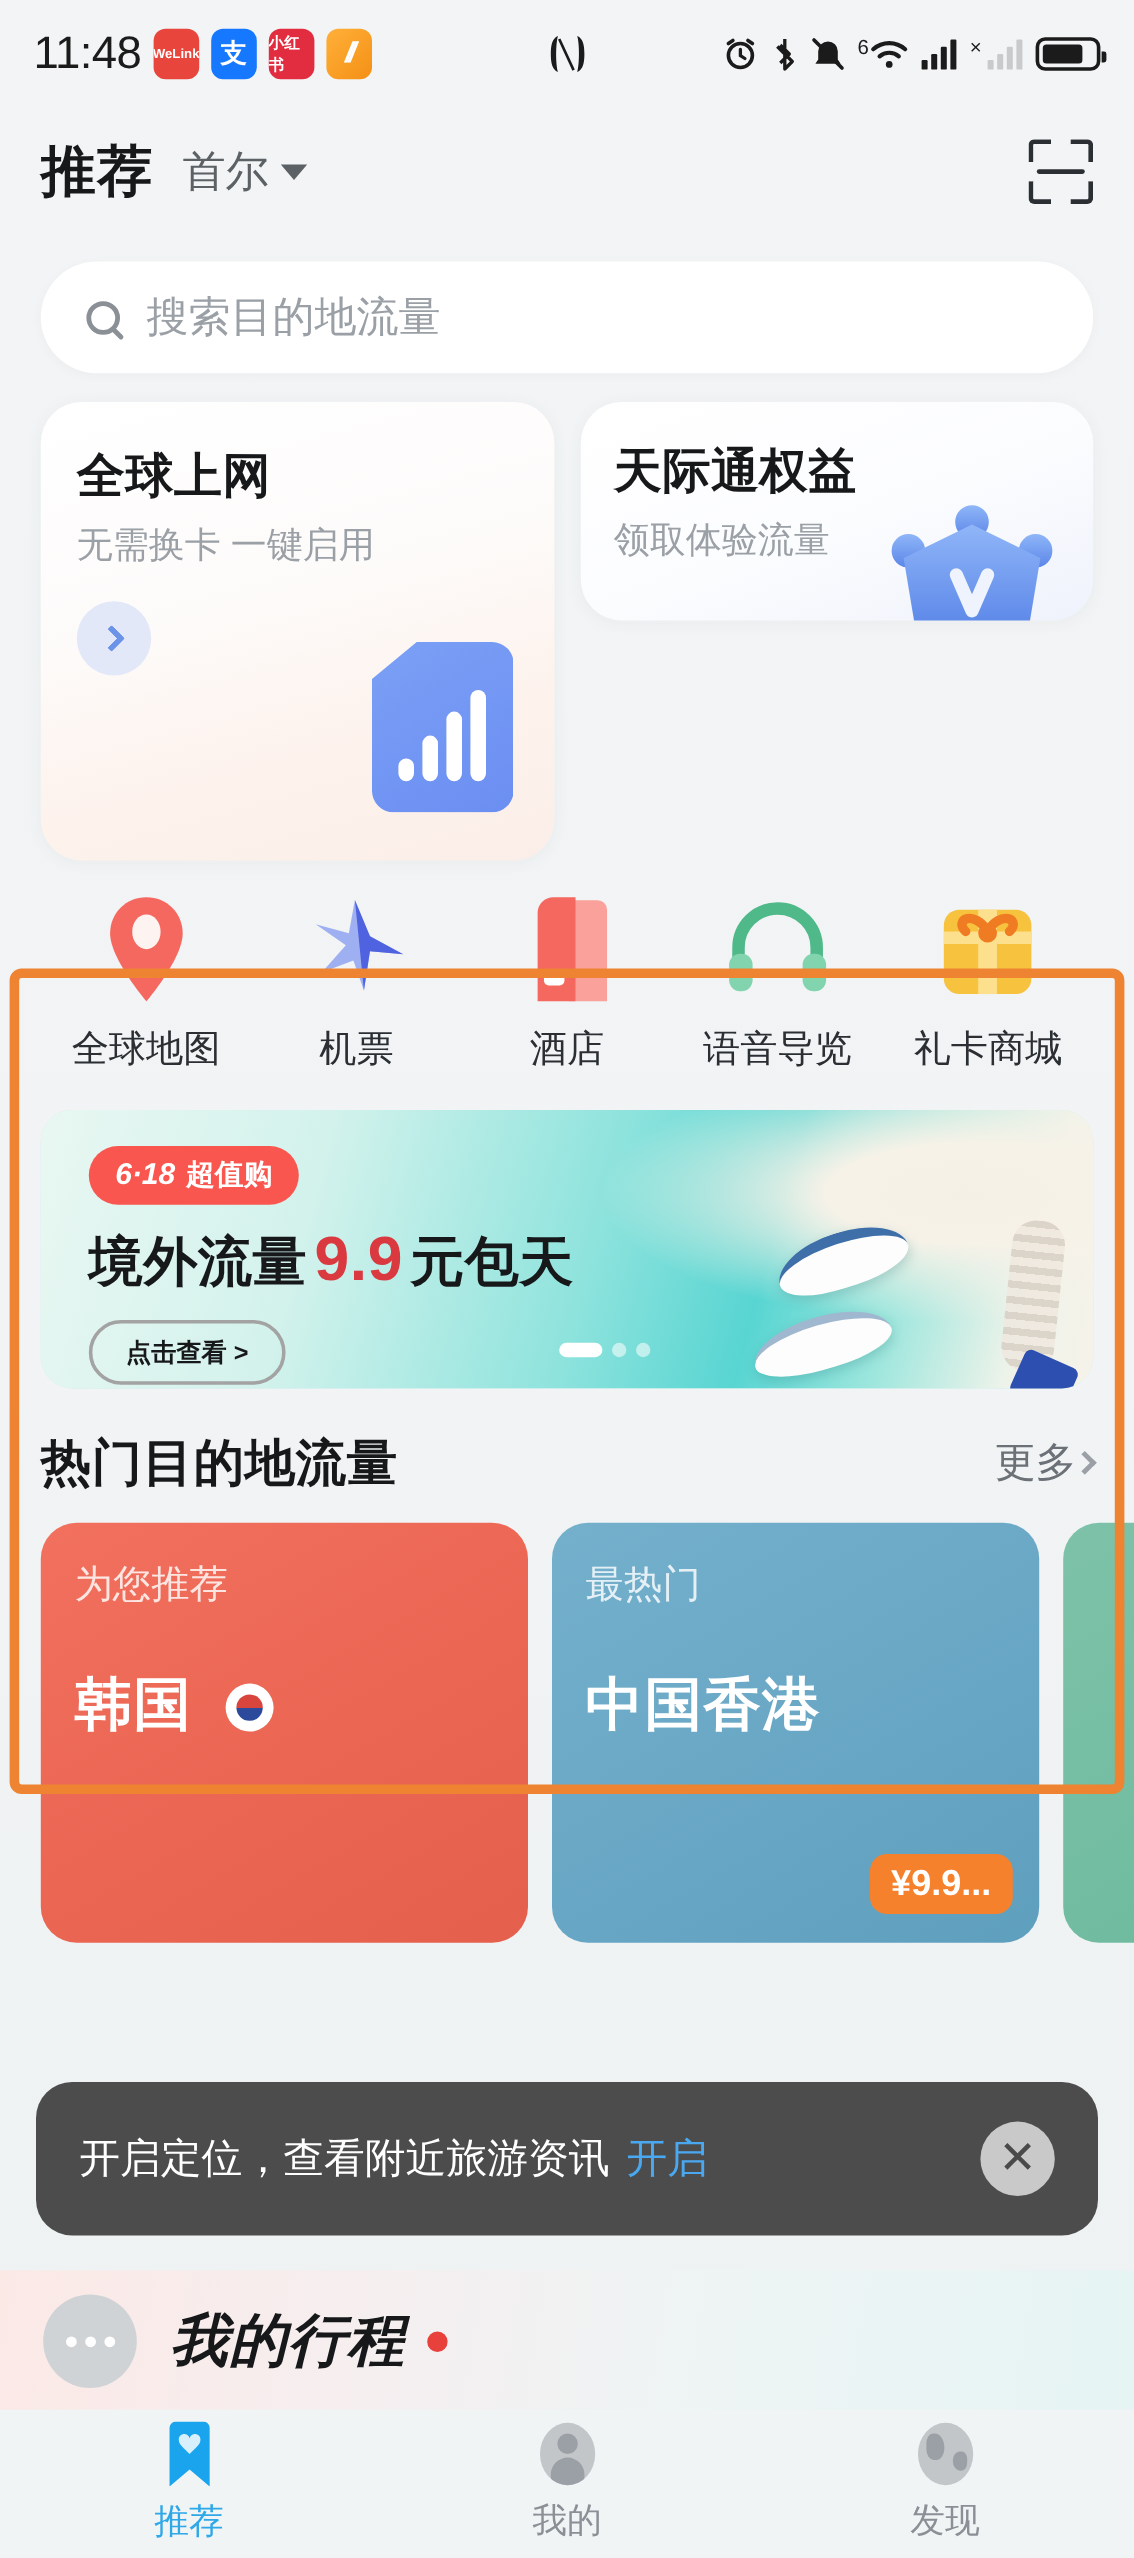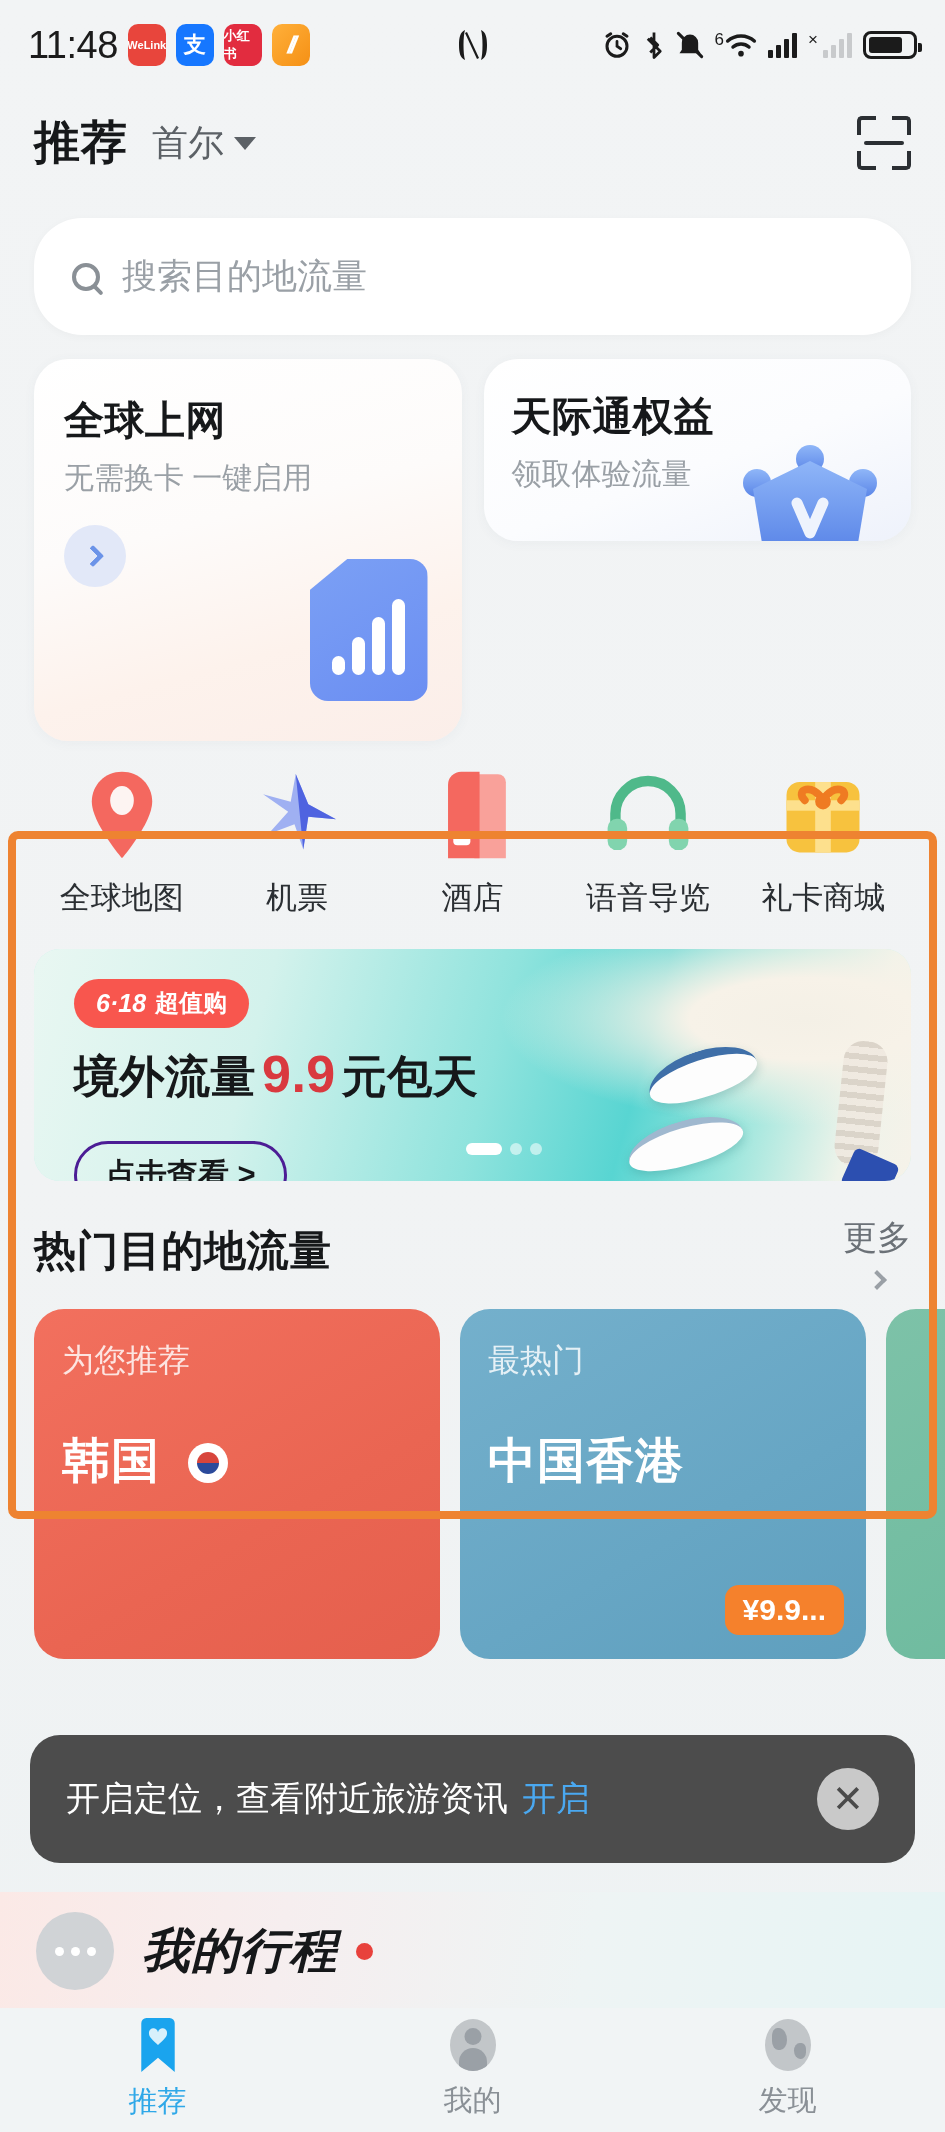--- a/index.html
+++ b/index.html
@@ -56,21 +56,21 @@
   .scan-icon i { position:absolute; width:19px; height:19px; border:4px solid #2b2f33; }
   .scan-icon i:nth-child(1){top:0;left:0;border-right:none;border-bottom:none;border-radius:5px 0 0 0;}
   .scan-icon i:nth-child(2){top:0;right:0;border-left:none;border-bottom:none;border-radius:0 5px 0 0;}
   .scan-icon i:nth-child(3){bottom:0;left:0;border-right:none;border-top:none;border-radius:0 0 0 5px;}
   .scan-icon i:nth-child(4){bottom:0;right:0;border-left:none;border-top:none;border-radius:0 0 5px 0;}
   .scan-icon .bar { position:absolute; left:7px; right:7px; top:50%; height:4px;
                     background:#2b2f33; border:none; border-radius:2px; width:auto; transform:translateY(-50%); }
 
   
   .search {
-    margin:38px 34px 0; height:117px; background:#fff; border-radius:48px;
+    margin:38px 34px 0; height:93px; background:#fff; border-radius:48px;
     display:flex; align-items:center; padding:0 38px; gap:22px;
     box-shadow:0 2px 10px rgba(0,0,0,.03);
   }
   .mag { width:28px; height:28px; border:4px solid #8a9096; border-radius:50%; position:relative; flex:none; }
   .mag::after { content:""; position:absolute; width:4px; height:12px; background:#8a9096;
                 right:-4px; bottom:-9px; transform:rotate(-45deg); border-radius:2px; }
   .search-ph { font-size:35px; color:#9aa0a6; }
 
   
   .cards { display:flex; gap:22px; margin:24px 34px 0; }
@@ -134,32 +134,32 @@
               border-radius:20px; opacity:.85; transform:rotate(6deg); }
   .towel { position:absolute; left:812px; top:206px; width:48px; height:40px;
            background:#2c4fb0; border-radius:6px; transform:rotate(24deg); }
   .promo-inner { position:relative; padding:30px 0 0 40px; }
   .badge618 { display:inline-flex; align-items:center; gap:9px; background:#f8564e;
               color:#fff; border-radius:26px; padding:8px 22px 9px; }
   .badge618 .b1 { font-size:25px; font-weight:800; font-style:italic; }
   .badge618 .b2 { font-size:24px; font-weight:700; }
   .promo-h { margin-top:16px; font-size:45px; font-weight:700; color:#16181a; letter-spacing:.5px; }
   .promo-h em { font-style:normal; color:#d9393f; font-size:52px; font-weight:700; padding:0 6px; }
-  .promo-btn { margin-top:34px; display:inline-flex; align-items:center; gap:10px;
-               border:3px solid #4c1d95; border-radius:34px; padding:10px 28px;
-               font-size:31px; font-weight:700; color:#16181a; background:transparent; }
+  .promo-btn { margin-top:18px; display:inline-flex; align-items:center; gap:10px;
+               border:3px solid #a3a3a3; border-radius:34px; padding:10px 28px;
+               font-size:21px; font-weight:700; color:#16181a; background:transparent; }
   .dots { position:absolute; left:432px; bottom:26px; display:flex; gap:8px; align-items:center; }
   .dots i { display:block; height:12px; width:12px; border-radius:8px; background:rgba(255,255,255,.55); }
   .dots i.on { width:36px; background:#fff; }
 
   
   .sec-head { display:flex; align-items:center; margin:34px 34px 0; }
   .sec-title { font-size:42px; font-weight:700; color:#16181a; letter-spacing:.5px; }
-  .sec-more { margin-left:auto; display:flex; align-items:center; gap:12px;
-              font-size:34px; color:#6b7177;flex-direction:column; }
+  .sec-more { margin-left:auto; display:flex; align-items:center; 
+              font-size:34px; color:#6b7177; }
   .chev-r { width:14px; height:14px; border-top:4px solid #9aa0a6;
             border-right:4px solid #9aa0a6; transform:rotate(45deg); }
   .dest-row { display:flex; gap:20px; margin:22px 0 0 34px; }
   .dest { height:350px; border-radius:30px; padding:30px 28px; position:relative; overflow:hidden; flex:none; }
   .dest .tag { font-size:32px; color:rgba(255,255,255,.82); }
   .dest .nm  { font-size:48px; font-weight:700; color:#fff; margin-top:46px; letter-spacing:1px; }
   .dest-red  { width:406px; background:linear-gradient(150deg,#f2705e 0%,#ea6552 60%,#e55f4d 100%); }
   .dest-blue { width:406px; background:linear-gradient(150deg,#74b0cc 0%,#67a6c4 60%,#5f9fbe 100%); }
   .dest-green{ width:120px; background:linear-gradient(150deg,#7dc2a8 0%,#6fbb9f 100%); }
   .flag { display:inline-block; width:40px; height:40px; border-radius:50%;

